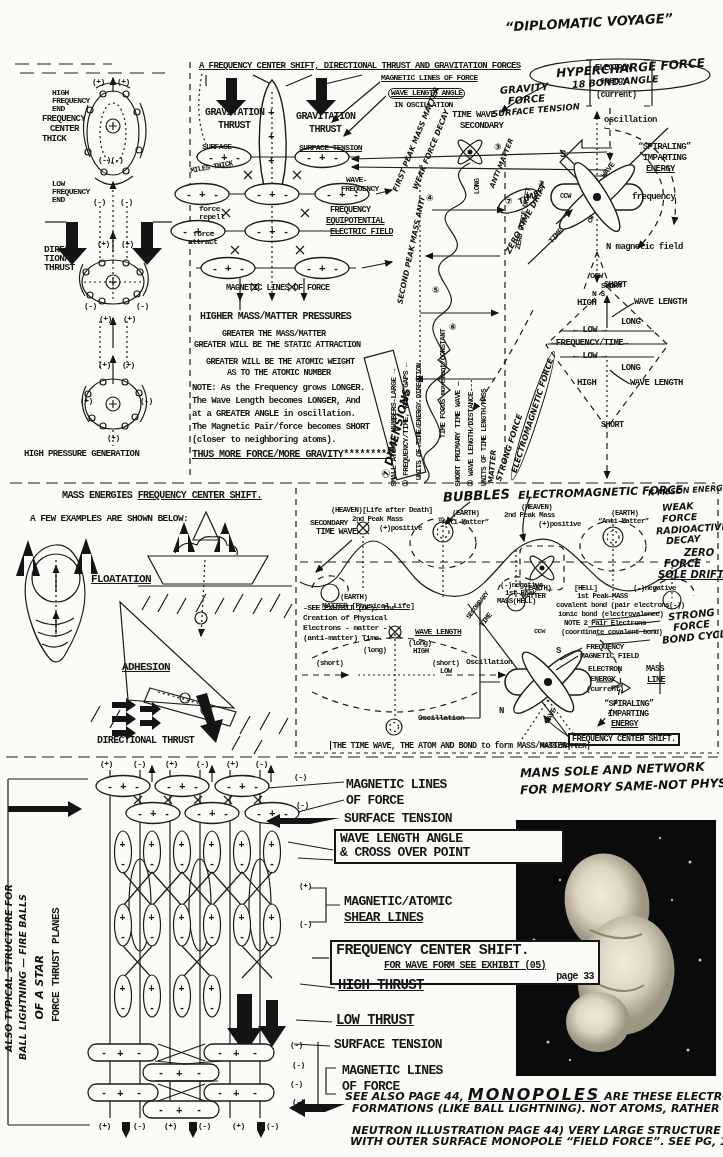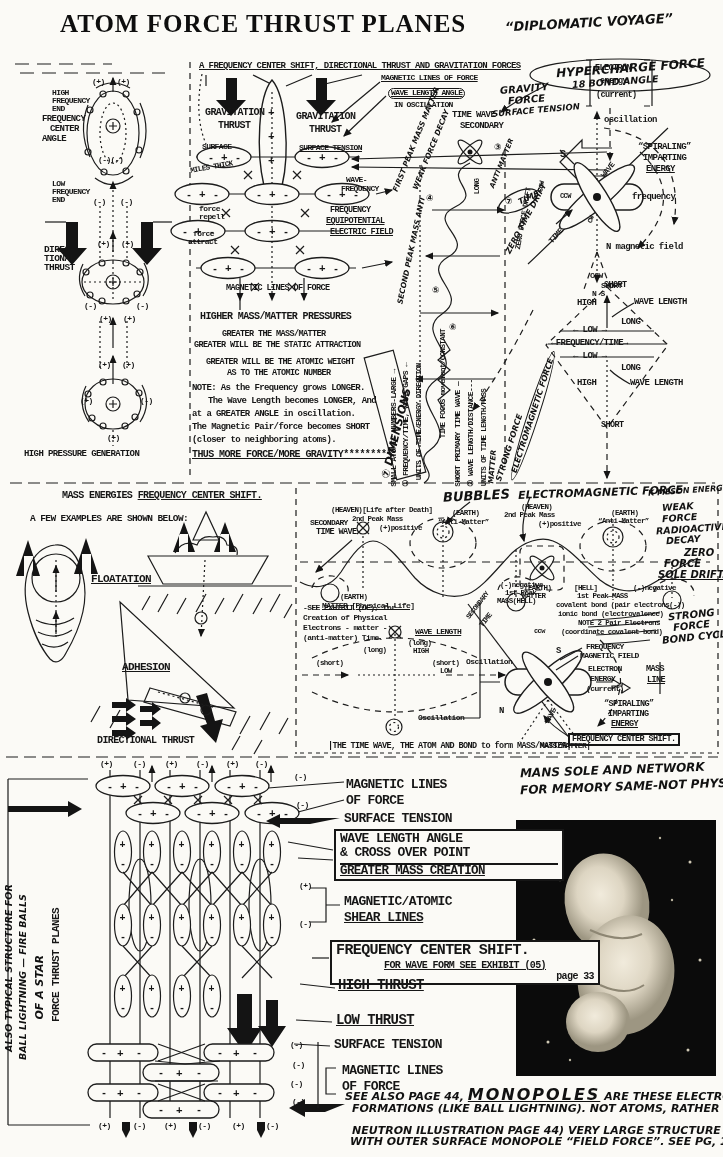--- a/index.html
+++ b/index.html
@@ -397,33 +397,32 @@
         <circle cx="700" cy="960" r="1.5" fill="#cfc8b4"></circle>
   <circle cx="548" cy="1042" r="1.5" fill="#cfc8b4"></circle>
         <circle cx="688" cy="1050" r="1.5" fill="#cfc8b4"></circle>
   <circle cx="560" cy="880" r="1.2" fill="#b9b29e"></circle>
         <circle cx="672" cy="900" r="1.2" fill="#b9b29e"></circle>
   <circle cx="570" cy="1060" r="1.2" fill="#b9b29e"></circle>
         <circle cx="660" cy="838" r="1.2" fill="#b9b29e"></circle>
 </g>
 </svg>
 
-<div class="abs ser" style="left:60px;top:10px;font-size:25px;letter-spacing:1px">ATOM FORCE THRUST PLANES</div>
 <div class="abs hw s13" style="left:505px;top:16px;transform:rotate(-3deg)">“DIPLOMATIC VOYAGE”</div>
 <div class="abs hw s12" style="left:556px;top:62px;transform:rotate(-4deg)">HYPERCHARGE FORCE</div>
 <div class="abs hw s95" style="left:572px;top:77px;transform:rotate(-4deg)">18 BOND ANGLE</div>
 
 <div class="abs tw s8" style="left:92px;top:78px">(+)</div>
 <div class="abs tw s8" style="left:117px;top:78px">(+)</div>
 <div class="abs tw s8" style="left:52px;top:89px">HIGH</div>
 <div class="abs tw s8" style="left:52px;top:97px">FREQUENCY</div>
 <div class="abs tw s8" style="left:52px;top:105px">END</div>
 <div class="abs tw s9" style="left:42px;top:115px">FREQUENCY</div>
 <div class="abs tw s9" style="left:50px;top:125px">CENTER</div>
-<div class="abs tw s9" style="left:42px;top:135px">ANGLE</div>
+<div class="abs tw s9" style="left:42px;top:135px">THICK</div>
 <div class="abs tw s8" style="left:98px;top:156px">(-)(-)</div>
 <div class="abs tw s8" style="left:52px;top:180px">LOW</div>
 <div class="abs tw s8" style="left:52px;top:188px">FREQUENCY</div>
 <div class="abs tw s8" style="left:52px;top:196px">END</div>
 <div class="abs tw s8" style="left:93px;top:198px">(-)</div>
 <div class="abs tw s8" style="left:120px;top:198px">(-)</div>
 <div class="abs tw s8" style="left:97px;top:240px">(+)</div>
 <div class="abs tw s8" style="left:121px;top:240px">(+)</div>
 <div class="abs tw s95" style="left:44px;top:245px">DIREC-</div>
 <div class="abs tw s95" style="left:44px;top:254px">TIONAL</div>
@@ -459,21 +458,21 @@
 <div class="abs tw s8" style="left:199px;top:213px">repell</div>
 <div class="abs tw s8" style="left:193px;top:230px">force</div>
 <div class="abs tw s8" style="left:188px;top:238px">attract</div>
 <div class="abs tw s85" style="left:226px;top:284px">MAGNETIC LINES OF FORCE</div>
 <div class="abs tw s10" style="left:200px;top:311px">HIGHER MASS/MATTER PRESSURES</div>
 <div class="abs tw s85" style="left:222px;top:330px">GREATER THE MASS/MATTER</div>
 <div class="abs tw s85" style="left:194px;top:341px">GREATER WILL BE THE STATIC ATTRACTION</div>
 <div class="abs tw s85" style="left:206px;top:358px">GREATER WILL BE THE ATOMIC WEIGHT</div>
 <div class="abs tw s85" style="left:227px;top:369px">AS TO THE ATOMIC NUMBER</div>
 <div class="abs tw s9" style="left:192px;top:384px">NOTE:  As the Frequency grows LONGER.</div>
-<div class="abs tw s9" style="left:208px;top:397px">The Wave Length becomes LONGER, And</div>
+<div class="abs tw s9" style="left:192px;top:397px">The Wave Length becomes LONGER, And</div>
 <div class="abs tw s9" style="left:192px;top:410px">at a GREATER ANGLE in oscillation.</div>
 <div class="abs tw s9" style="left:192px;top:423px">The Magnetic Pair/force becomes SHORT</div>
 <div class="abs tw s9" style="left:192px;top:436px">(closer to neighboring atoms).</div>
 <div class="abs tw s10 u" style="left:192px;top:449px">THUS MORE FORCE/MORE GRAVITY*********</div>
 <div class="abs hw s11 r" style="left:391px;top:468px;transform:rotate(-76deg)">⑦ DIMENSIONS</div>
 
 <div class="abs tw s9" style="left:452px;top:111px">TIME WAVE</div>
 <div class="abs tw s9" style="left:460px;top:122px">SECONDARY</div>
 <div class="abs hw s75 r" style="left:399px;top:185px;transform:rotate(-68deg)">FIRST PEAK MASS MATTER</div>
 <div class="abs hw s75 r" style="left:419px;top:183px;transform:rotate(-68deg)">WEAK FORCE DECAY</div>
@@ -566,21 +565,21 @@
 <div class="abs tw s75" style="left:505px;top:589px">1st Peak</div>
 <div class="abs tw s75" style="left:497px;top:597px">MASS(HELL)</div>
 <div class="abs tw s75" style="left:524px;top:584px">(EARTH)</div>
 <div class="abs tw s75" style="left:522px;top:592px">MATTER</div>
 <div class="abs tw s75" style="left:574px;top:584px">[HELL]</div>
 <div class="abs tw s75" style="left:577px;top:592px">1st Peak—</div>
 <div class="abs tw s75" style="left:612px;top:592px">MASS</div>
 <div class="abs tw s75" style="left:633px;top:584px">(-)negative</div>
 <div class="abs tw s75" style="left:556px;top:601px">covalent bond (pair electrons(-))</div>
 <div class="abs tw s75" style="left:558px;top:610px">ionic bond (electrovalence)</div>
-<div class="abs tw s75" style="left:578px;top:619px">NOTE 2 Pair Electrons</div>
+<div class="abs tw s75" style="left:564px;top:619px">NOTE 2 Pair Electrons</div>
 <div class="abs tw s75" style="left:561px;top:628px">(coordinate covalent bond)</div>
 <div class="abs hw s10" style="left:668px;top:610px;transform:rotate(-6deg)">STRONG</div>
 <div class="abs hw s10" style="left:673px;top:621px;transform:rotate(-6deg)">FORCE</div>
 <div class="abs hw s10" style="left:662px;top:632px;transform:rotate(-6deg)">BOND CYCLE</div>
 <div class="abs tw s8" style="left:303px;top:604px">-SEE EXHIBIT (OE), for</div>
 <div class="abs tw s8" style="left:303px;top:614px">Creation of Physical</div>
 <div class="abs tw s8" style="left:303px;top:624px">Electrons - matter -</div>
 <div class="abs tw s8" style="left:303px;top:634px">(anti-matter) Time.</div>
 <div class="abs tw s8 u" style="left:415px;top:628px">WAVE LENGTH</div>
 <div class="abs tw s75" style="left:408px;top:639px">(long)</div>
@@ -636,21 +635,20 @@
 <div class="abs tw s8" style="left:198px;top:1122px">(-)</div>
 <div class="abs tw s8" style="left:232px;top:1122px">(+)</div>
 <div class="abs tw s8" style="left:266px;top:1122px">(-)</div>
 
 <div class="abs tw s13" style="left:346px;top:778px">MAGNETIC LINES</div>
 <div class="abs tw s13" style="left:346px;top:794px">OF FORCE</div>
 <div class="abs tw s13" style="left:344px;top:812px">SURFACE TENSION</div>
 <div class="abs box" style="left:334px;top:829px;width:218px">
   <div class="tw s13">WAVE LENGTH ANGLE</div>
   <div class="tw s13">&amp; CROSS OVER POINT</div>
-  <div class="tw s125 u" style="border-top:2px solid #161616;margin-top:2px;font-size:12.5px">GREATER MASS CREATION</div>
 </div>
 <div class="abs tw s13" style="left:344px;top:895px">MAGNETIC/ATOMIC</div>
 <div class="abs tw s13 u" style="left:344px;top:911px">SHEAR LINES</div>
 <div class="abs box" style="left:330px;top:940px;width:258px;border-width:2.5px">
   <div class="tw s15">FREQUENCY CENTER SHIFT.</div>
   <div class="tw s10 u" style="text-align:center">FOR WAVE FORM SEE EXHIBIT (05)</div>
   <div class="tw s10" style="text-align:right">page 33</div>
 </div>
 <div class="abs tw s14 u" style="left:338px;top:978px">HIGH THRUST</div>
 <div class="abs tw s14 u" style="left:336px;top:1013px">LOW THRUST</div>

